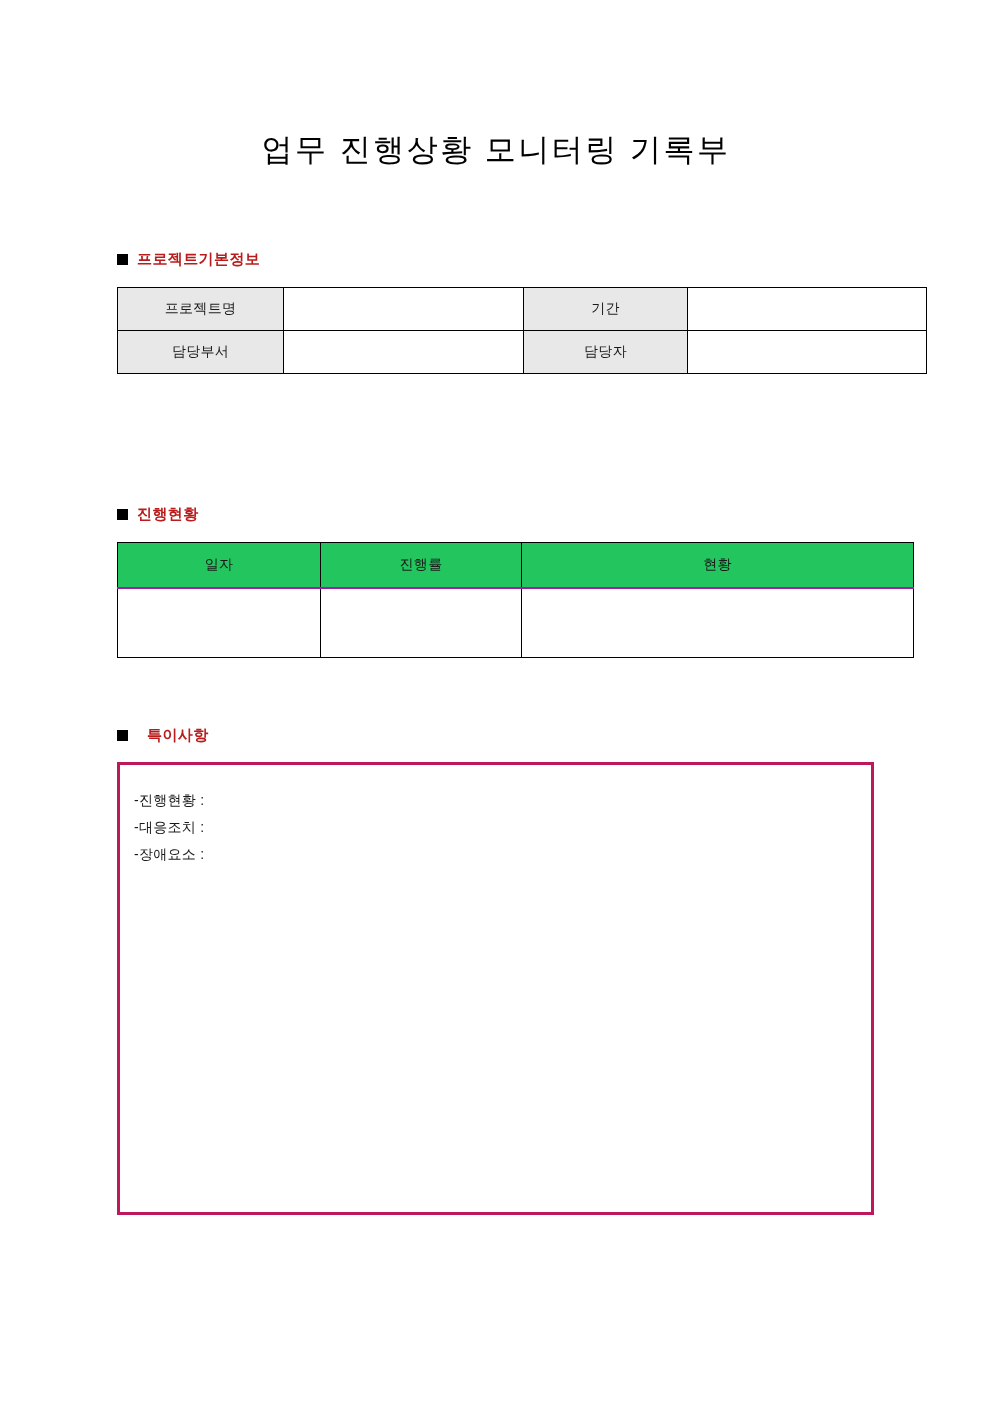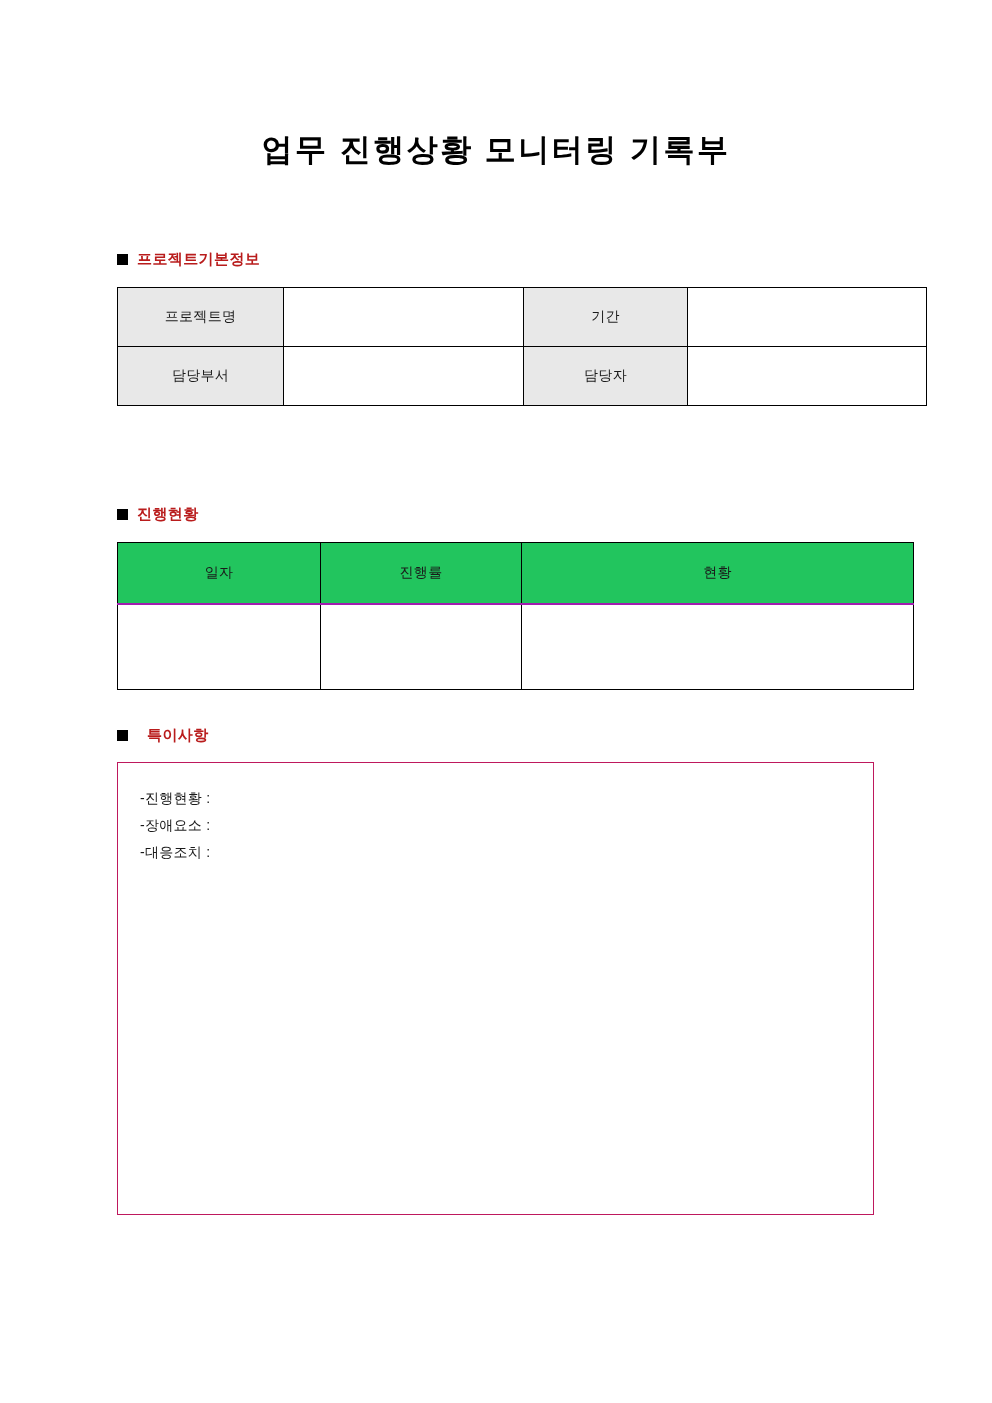--- a/index.html
+++ b/index.html
@@ -25,21 +25,21 @@
   }
 
   
   .doc-title {
     position: absolute;
     left: 0;
     top: 131px;
     width: 992px;
     text-align: center;
     font-size: 31px;
-    font-weight: bold;
+    font-weight: normal;
     letter-spacing: 2.5px;
     line-height: 1.2;
     color: #000000;
   }
 
   
   .section-heading {
     position: absolute;
     left: 117px;
     display: flex;
@@ -69,21 +69,21 @@
     left: 117px;
     border-collapse: collapse;
     table-layout: fixed;
     width: 757px;
     font-size: 14px;
     color: #1a1a1a;
   }
   .form-table td,
   .form-table th {
     border: 1px solid #000000;
-    padding: 8px 6px;
+    padding: 0 6px;
     text-align: center;
     vertical-align: middle;
     font-weight: normal;
     letter-spacing: 0.3px;
   }
   .label-cell {
     background: #e8e8e8;
   }
   .value-cell {
     background: #ffffff;
@@ -107,23 +107,23 @@
   }
 
   
   .notes-box {
     position: absolute;
     left: 117px;
     top: 762px;
     width: 757px;
     height: 453px;
     box-sizing: border-box;
-    border: 1px solid #be185d;
+    border: 3px solid #be185d;
     background: #ffffff;
-    padding: 22px 20px 0 22px;
+    padding: 22px 20px 0 14px;
   }
   .notes-line {
     font-size: 14px;
     line-height: 27px;
     color: #1a1a1a;
     letter-spacing: 0.3px;
     white-space: pre;
   }
 </style>
 </head>
@@ -177,17 +177,17 @@
     </tbody>
   </table>
 
   <div class="section-heading" id="heading-notes">
     <span class="bullet-square"></span>
     <span>특이사항</span>
   </div>
 
   <div class="notes-box">
     <div class="notes-line">-진행현황 :</div>
+    <div class="notes-line">-대응조치 :</div>
     <div class="notes-line">-장애요소 :</div>
-    <div class="notes-line">-대응조치 :</div>
   </div>
 
 </div>
 
 </body></html>

